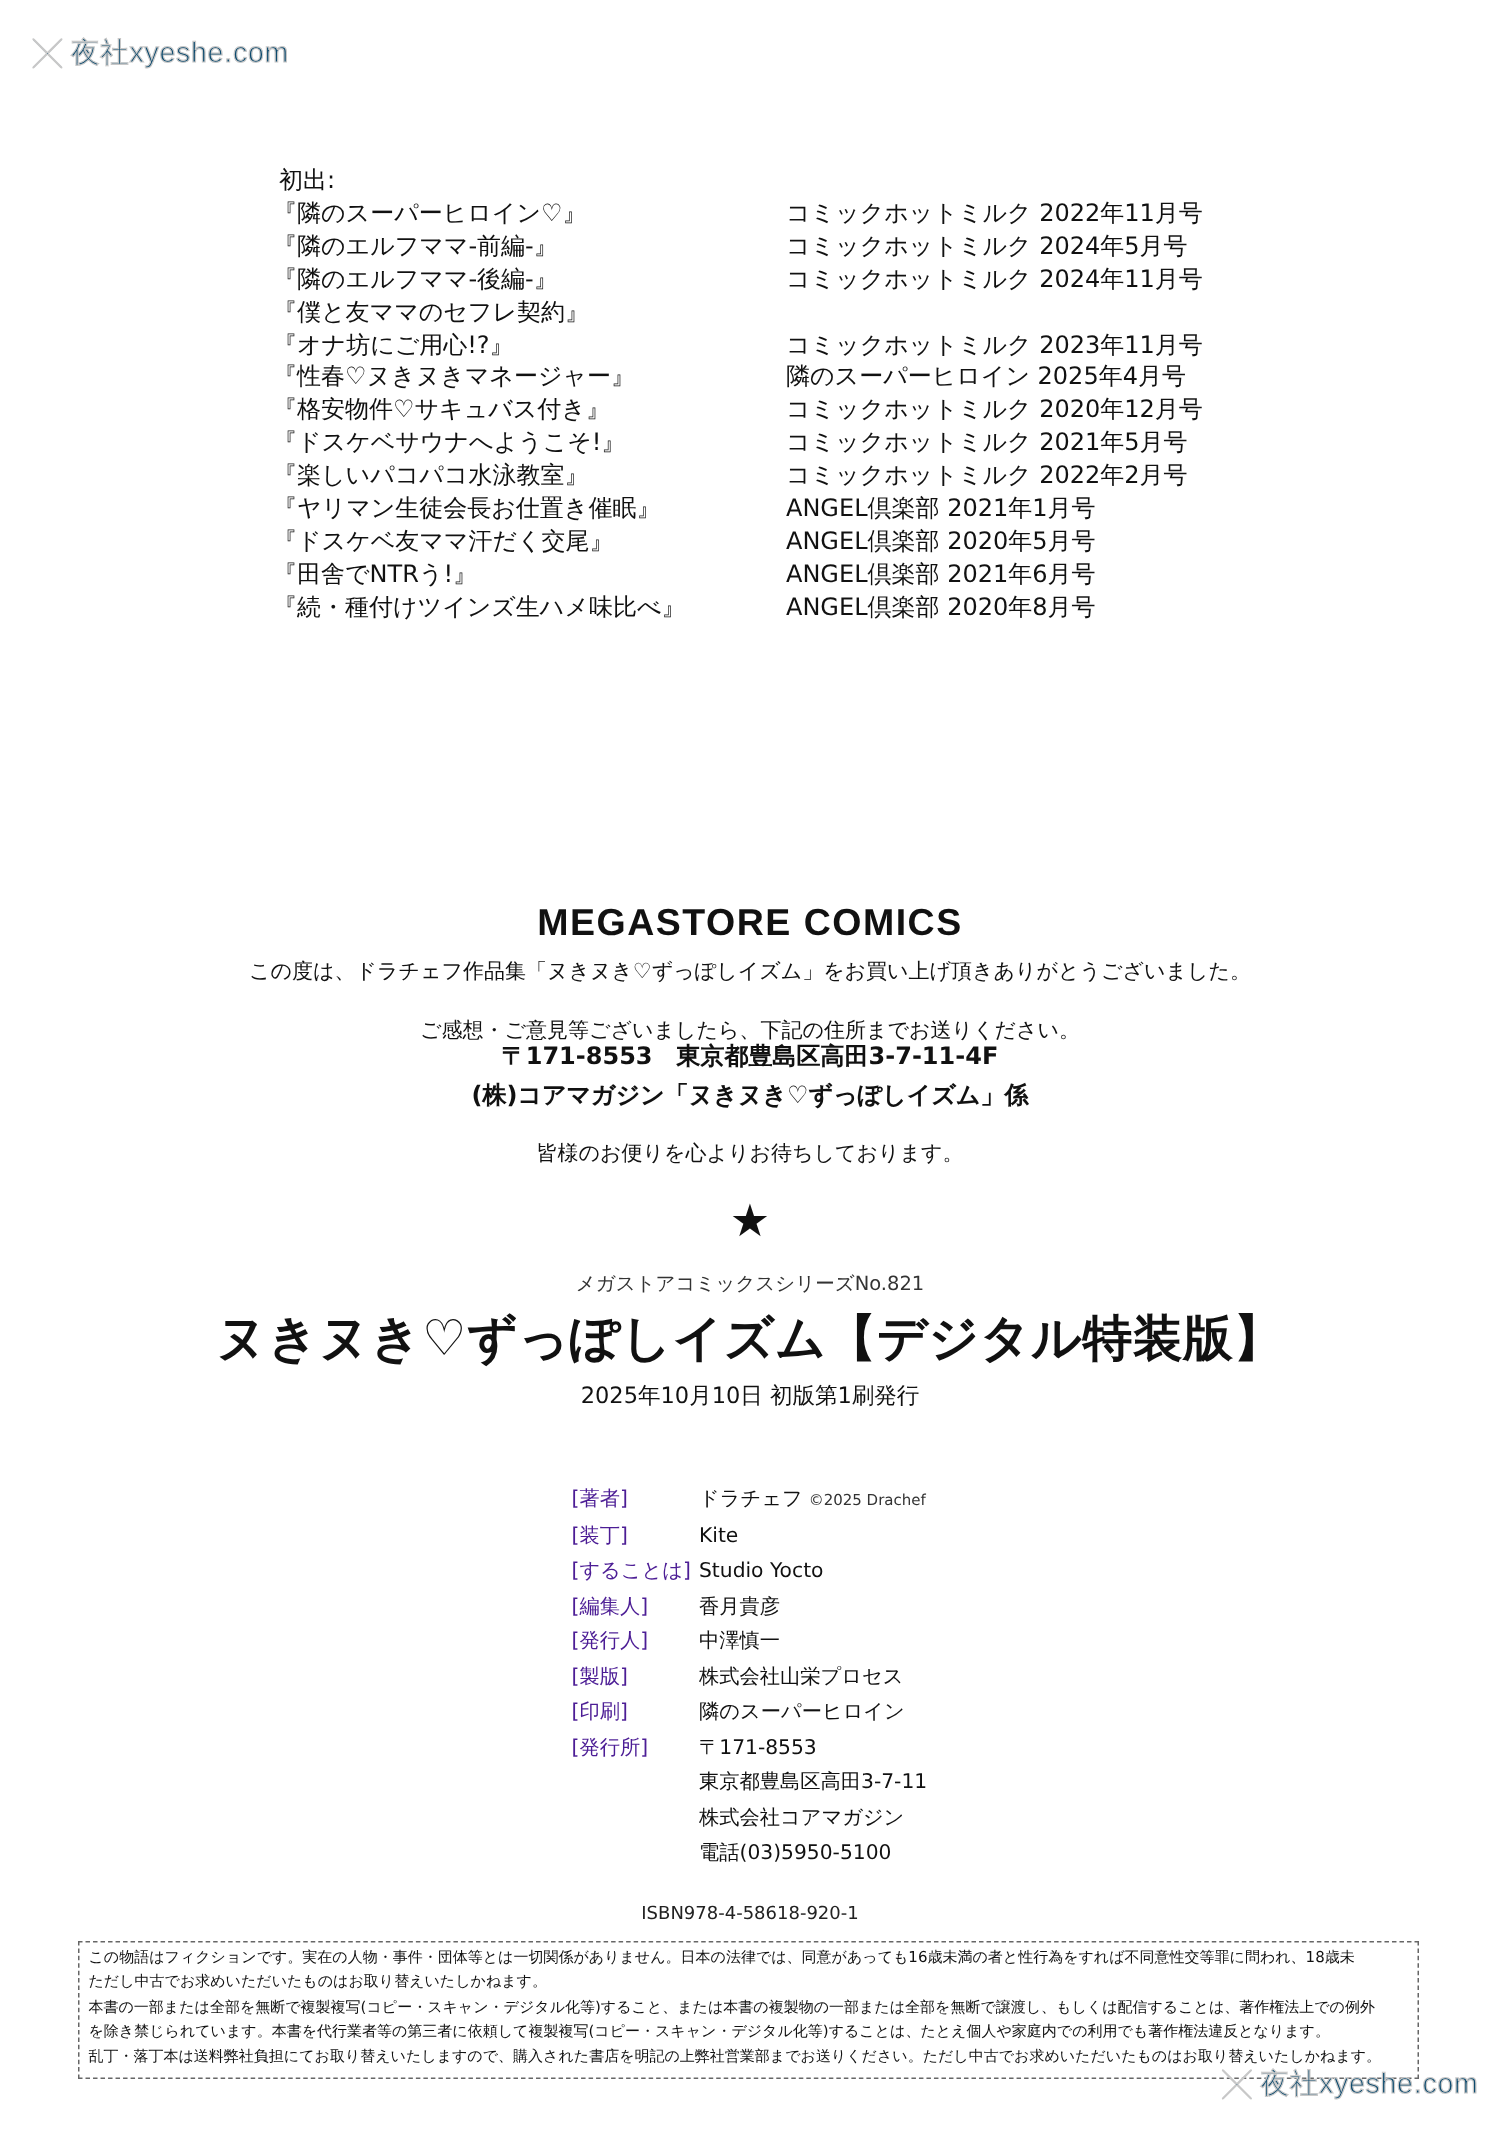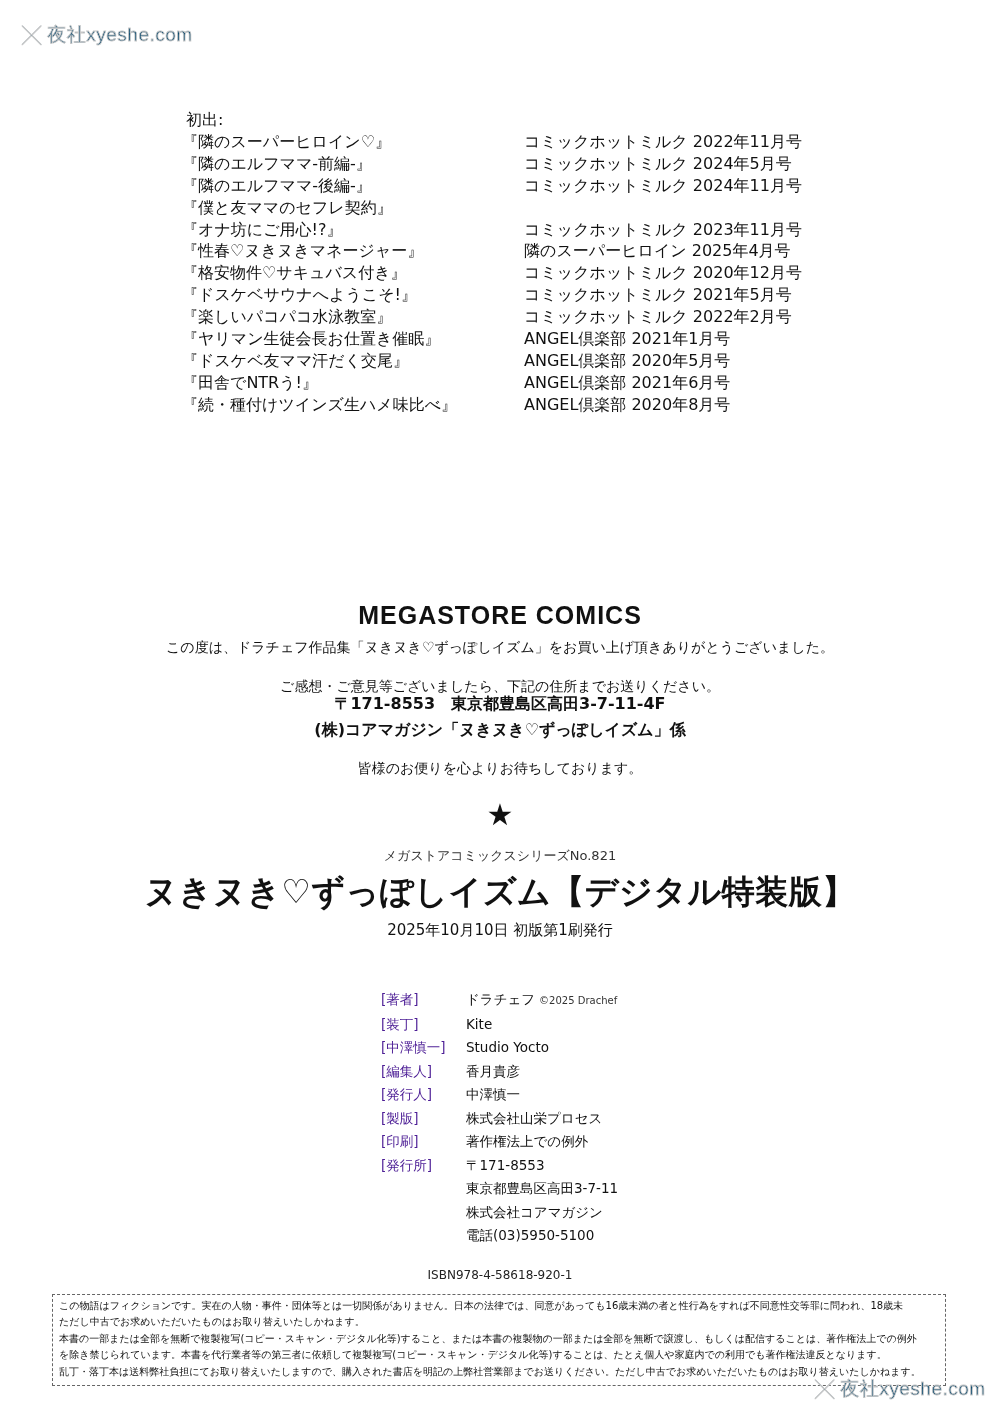--- a/index.html
+++ b/index.html
@@ -130,21 +130,21 @@
         <span><span>ドラチェフ</span><span class="colo-small">©2025 Drachef</span></span>
       </span>
   </div>
   <div class="colo-row">
     <span class="colo-label">[装丁]</span>
     <span class="colo-values">
         <span>Kite</span>
       </span>
   </div>
   <div class="colo-row">
-    <span class="colo-label">[中澤慎一]</span>
+    <span class="colo-label">[することは]</span>
     <span class="colo-values">
         <span>Studio Yocto</span>
       </span>
   </div>
   <div class="colo-row">
     <span class="colo-label">[編集人]</span>
     <span class="colo-values">
         <span>香月貴彦</span>
       </span>
   </div>
@@ -156,21 +156,21 @@
   </div>
   <div class="colo-row">
     <span class="colo-label">[製版]</span>
     <span class="colo-values">
         <span>株式会社山栄プロセス</span>
       </span>
   </div>
   <div class="colo-row">
     <span class="colo-label">[印刷]</span>
     <span class="colo-values">
-        <span>著作権法上での例外</span>
+        <span>隣のスーパーヒロイン</span>
       </span>
   </div>
   <div class="colo-row">
     <span class="colo-label">[発行所]</span>
     <span class="colo-values">
       <span>〒171-8553</span>
       <span>東京都豊島区高田3-7-11</span>
       <span>株式会社コアマガジン</span>
       <span>電話(03)5950-5100</span>
     </span>

